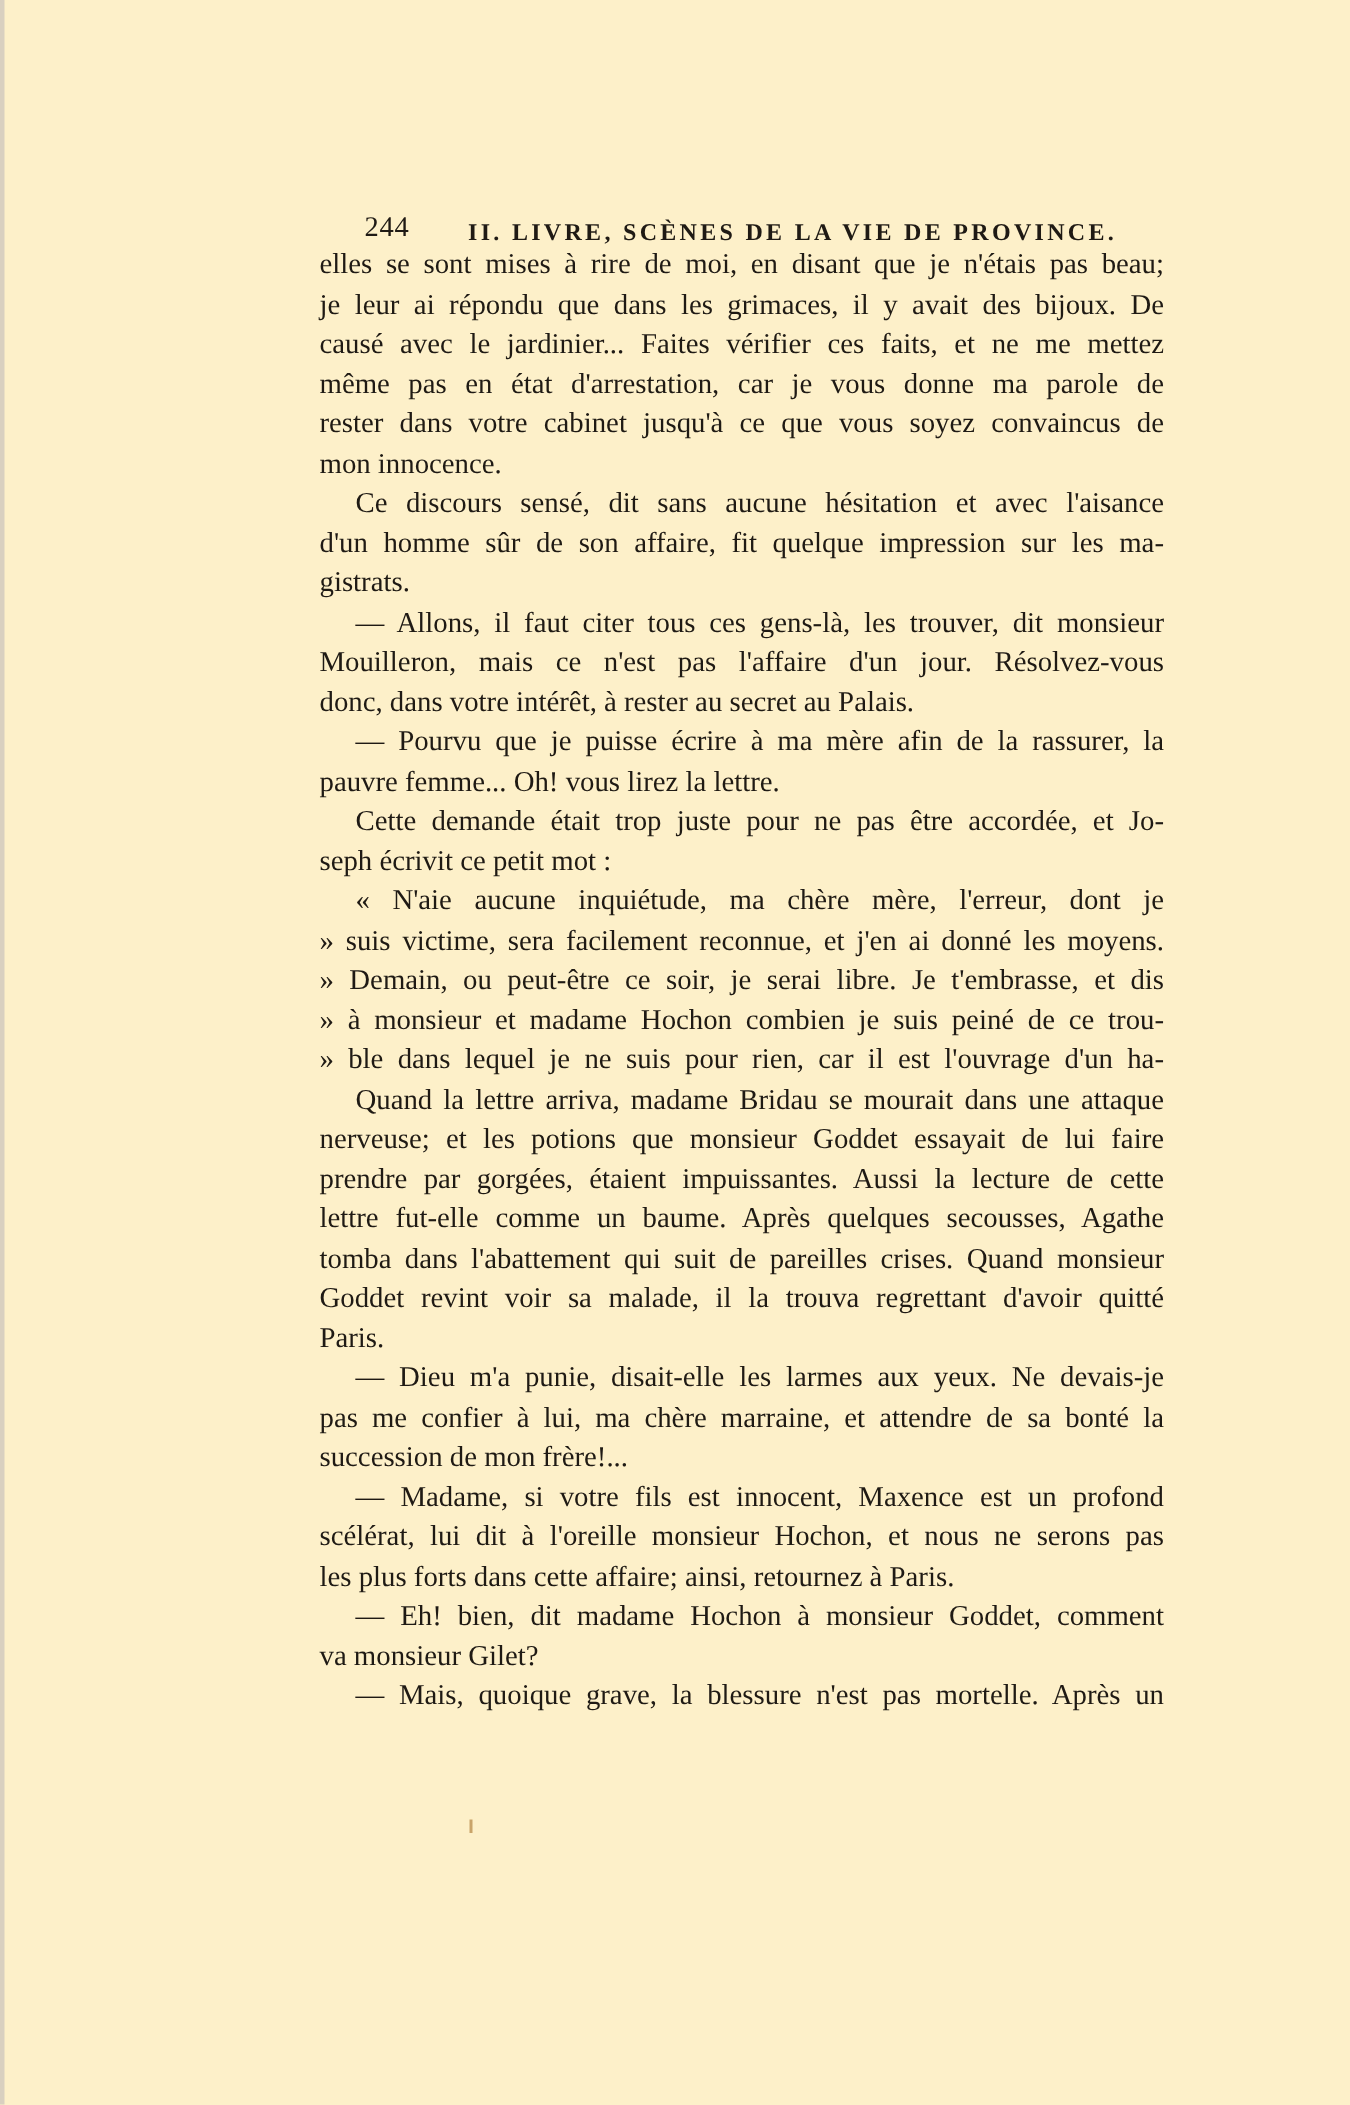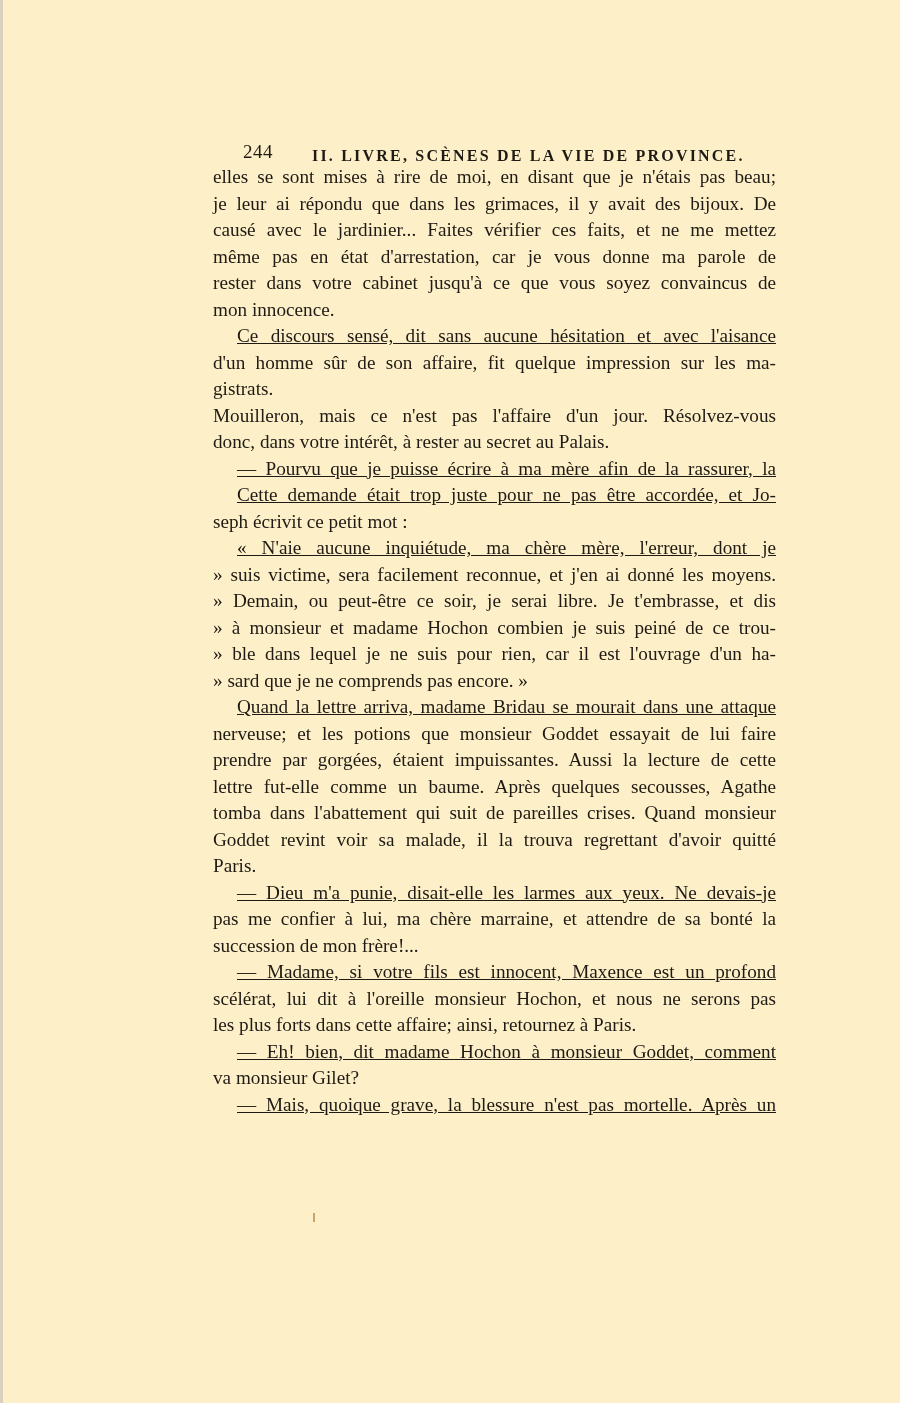--- a/index.html
+++ b/index.html
@@ -61,21 +61,20 @@
       white-space: nowrap;
       text-align: justify;
       text-align-last: justify;
       overflow: visible;
     }
     .line.last {
       text-align-last: left;
     }
     .line.indent {
       padding-left: 24px;
-      text-decoration: underline;
     }
     .stray-mark {
       position: absolute;
       width: 2px;
       height: 9px;
       background: #c9a46a;
     }
   </style>
 </head>
 <body>
@@ -90,31 +89,32 @@
 <div class="text-block" id="text-block">
     <span class="line">elles se sont mises à rire de moi, en disant que je n'étais pas beau;</span>
     <span class="line">je leur ai répondu que dans les grimaces, il y avait des bijoux. De</span>
     <span class="line">causé avec le jardinier... Faites vérifier ces faits, et ne me mettez</span>
     <span class="line">même pas en état d'arrestation, car je vous donne ma parole de</span>
     <span class="line">rester dans votre cabinet jusqu'à ce que vous soyez convaincus de</span>
     <span class="line last">mon innocence.</span>
     <span class="line indent">Ce discours sensé, dit sans aucune hésitation et avec l'aisance</span>
     <span class="line">d'un homme sûr de son affaire, fit quelque impression sur les ma-</span>
     <span class="line last">gistrats.</span>
+    <span class="line indent">— Allons, il faut citer tous ces gens-là, les trouver, dit monsieur</span>
     <span class="line">Mouilleron, mais ce n'est pas l'affaire d'un jour. Résolvez-vous</span>
     <span class="line last">donc, dans votre intérêt, à rester au secret au Palais.</span>
     <span class="line indent">— Pourvu que je puisse écrire à ma mère afin de la rassurer, la</span>
+    <span class="line last">pauvre femme... Oh! vous lirez la lettre.</span>
     <span class="line indent">Cette demande était trop juste pour ne pas être accordée, et Jo-</span>
     <span class="line last">seph écrivit ce petit mot :</span>
     <span class="line indent">« N'aie aucune inquiétude, ma chère mère, l'erreur, dont je</span>
     <span class="line">» suis victime, sera facilement reconnue, et j'en ai donné les moyens.</span>
     <span class="line">» Demain, ou peut-être ce soir, je serai libre. Je t'embrasse, et dis</span>
     <span class="line">» à monsieur et madame Hochon combien je suis peiné de ce trou-</span>
     <span class="line">» ble dans lequel je ne suis pour rien, car il est l'ouvrage d'un ha-</span>
-    <span class="line last">» sard que je ne comprends pas encore. »</span>
     <span class="line indent">Quand la lettre arriva, madame Bridau se mourait dans une attaque</span>
     <span class="line">nerveuse; et les potions que monsieur Goddet essayait de lui faire</span>
     <span class="line">prendre par gorgées, étaient impuissantes. Aussi la lecture de cette</span>
     <span class="line">lettre fut-elle comme un baume. Après quelques secousses, Agathe</span>
     <span class="line">tomba dans l'abattement qui suit de pareilles crises. Quand monsieur</span>
     <span class="line">Goddet revint voir sa malade, il la trouva regrettant d'avoir quitté</span>
     <span class="line last">Paris.</span>
     <span class="line indent">— Dieu m'a punie, disait-elle les larmes aux yeux. Ne devais-je</span>
     <span class="line">pas me confier à lui, ma chère marraine, et attendre de sa bonté la</span>
     <span class="line last">succession de mon frère!...</span>

